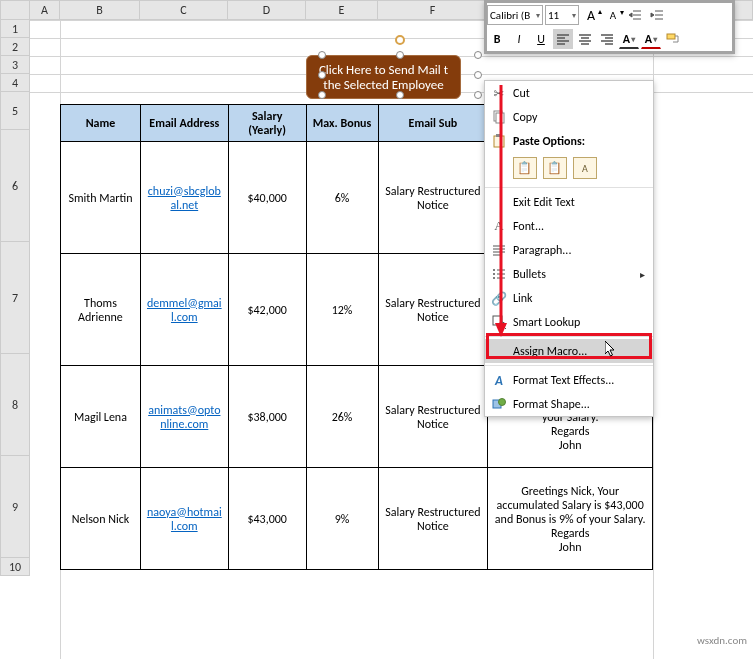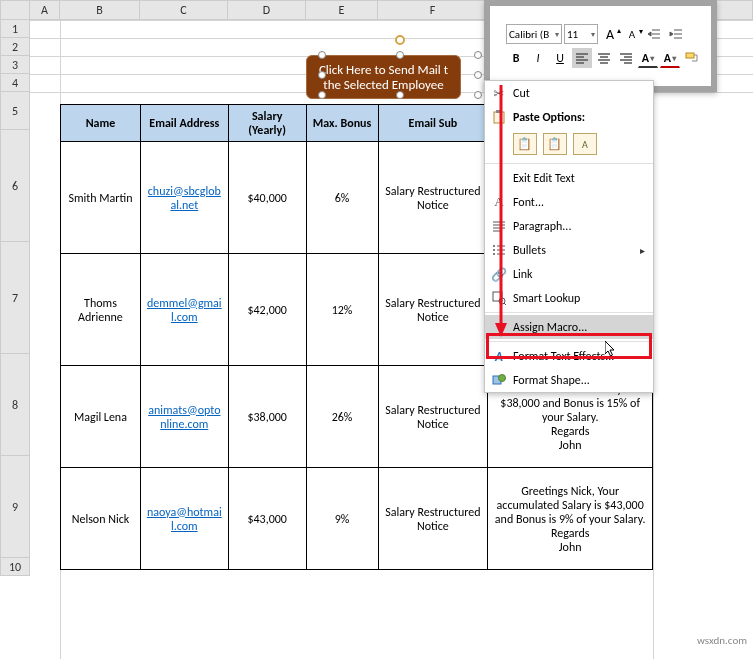--- a/index.html
+++ b/index.html
@@ -11,21 +11,21 @@
   .rowhdr { position: absolute; left: 0; top: 20px; width: 30px; }
   .rowhdr .rh { border: 1px solid #ccc; border-top: none; background: #e6e6e6; text-align: center; font-size: 12px; color: #333; display: flex; align-items: center; justify-content: center; }
   .gridline { position: absolute; background: #d4d4d4; }
   .table { position: absolute; border-collapse: collapse; }
   .table th, .table td { border: 1.5px solid #000; padding: 4px 6px; text-align: center; vertical-align: middle; font-size: 12px; }
   .table th { background: #bdd6ee; font-weight: bold; }
   .link { color: #0563c1; text-decoration: underline; word-break: break-all; }
   .shape { position: absolute; background: #843c0c; color: #fff; border-radius: 6px; padding: 6px 10px; font-size: 13px; text-align: center; border: 1px solid #a56b3e; width: 155px; }
   .handle { position: absolute; width: 8px; height: 8px; background: #fff; border: 1px solid #888; border-radius: 50%; }
   .rothandle { position: absolute; width: 10px; height: 10px; background: #fff; border: 2px solid #d8a24a; border-radius: 50%; }
-  .minitoolbar { position: absolute; background: #fff; border: 6px solid #a3a3a3; box-shadow: 0 2px 6px rgba(0,0,0,0.25); padding: 16px; width: 233px; }
+  .minitoolbar { position: absolute; background: #fff; border: 3px solid #a3a3a3; box-shadow: 0 2px 6px rgba(0,0,0,0.25); padding: 0; width: 251px; }
   .mt-row { display: flex; align-items: center; gap: 2px; padding: 2px 0; }
   .mt-sel { width: 56px; height: 20px; border: 1px solid #aaa; font-size: 11px; padding: 0 2px; display: flex; align-items: center; justify-content: space-between; background: #fff; }
   .mt-btn { min-width: 20px; height: 20px; display: flex; align-items: center; justify-content: center; font-size: 12px; border: 1px solid transparent; }
   .drop { font-size: 8px; color: #666; margin-left: 1px; }
   .ctxmenu { position: absolute; background: #fff; border: 1px solid #c6c6c6; box-shadow: 0 2px 6px rgba(0,0,0,0.25); width: 170px; font-size: 12px; }
   .ctxmenu .mi { display: flex; align-items: center; height: 24px; padding: 0 8px 0 28px; position: relative; }
   .ctxmenu .mi .mico { position: absolute; left: 6px; width: 16px; height: 16px; display: flex; align-items: center; justify-content: center; font-size: 13px; color: #555; }
   .ctxmenu .mi .arrow { position: absolute; right: 8px; font-size: 10px; color: #333; }
   .ctxmenu .mi.hover { background: #d5d5d5; }
   .ctxmenu .sep { height: 1px; background: #e0e0e0; margin: 2px 0; }
@@ -197,20 +197,29 @@
         </svg>
     </div>
   </div>
 </div>
 
 <div class="ctxmenu" style="left:484px;top:80px">
   <div class="mi">
     <span class="mico">✂</span>
     <span>Cut</span>
   </div>
+  <div class="mi">
+    <span class="mico">
+      <svg width="14" height="14">
+          <rect x="2" y="1" width="8" height="10" fill="#fff" stroke="#888"></rect>
+          <rect x="4" y="3" width="8" height="10" fill="#fff" stroke="#888"></rect>
+        </svg>
+    </span>
+    <span>Copy</span>
+  </div>
   <div class="mi label">
     <span class="mico">
       <svg width="14" height="14">
           <rect x="2" y="2" width="10" height="11" fill="#fdf6e3" stroke="#b58a2e"></rect>
           <rect x="4" y="0" width="6" height="3" fill="#888"></rect>
         </svg>
     </span>
     <span>Paste Options:</span>
   </div>
   <div class="po-icons">

